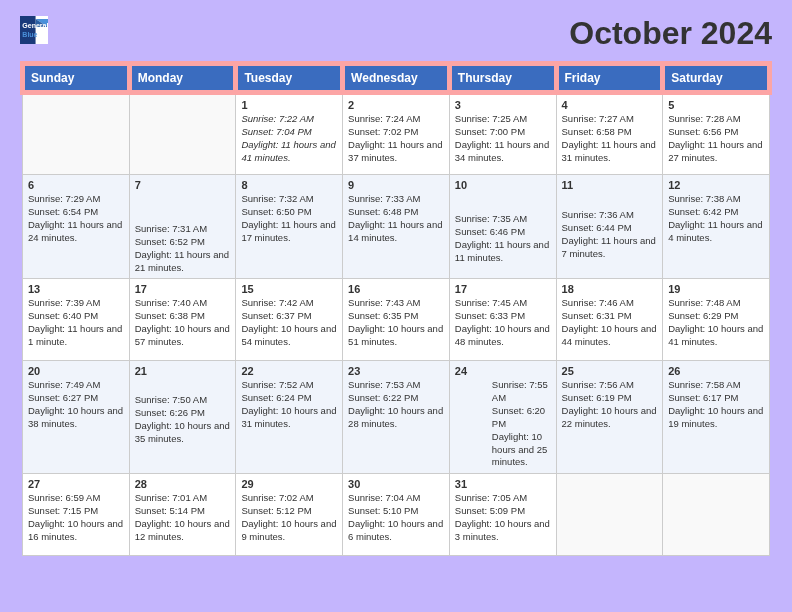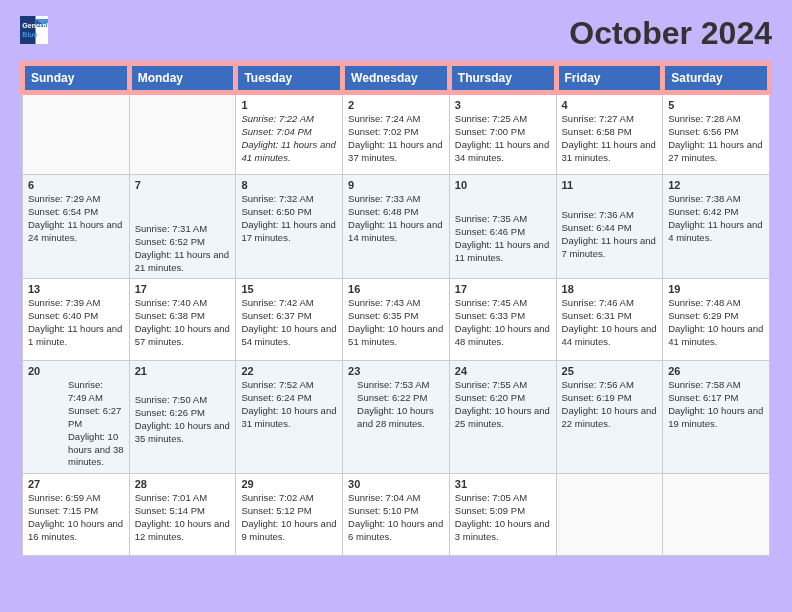--- a/index.html
+++ b/index.html
@@ -241,45 +241,45 @@
           <td>
             <span class="day-num">19</span>
             <div class="day-info" style="white-space: pre-line;">Sunrise: 7:48 AM
 Sunset: 6:29 PM
 Daylight: 10 hours and 41 minutes.</div>
           </td>
         </tr>
         <tr class="alt-row">
           <td>
             <span class="day-num">20</span>
-            <div class="day-info" style="white-space: pre-line; margin-left: 40px;">Sunrise: 7:49 AM
+            <div class="day-info" style="white-space: pre-line;">Sunrise: 7:49 AM
 Sunset: 6:27 PM
 Daylight: 10 hours and 38 minutes.</div>
           </td>
           <td>
             <span class="day-num">21</span>
             <div class="day-info" style="white-space: pre-line; margin-top: 17px;">Sunrise: 7:50 AM
 Sunset: 6:26 PM
 Daylight: 10 hours and 35 minutes.</div>
           </td>
           <td>
             <span class="day-num">22</span>
             <div class="day-info" style="white-space: pre-line;">Sunrise: 7:52 AM
 Sunset: 6:24 PM
 Daylight: 10 hours and 31 minutes.</div>
           </td>
           <td>
             <span class="day-num">23</span>
-            <div class="day-info" style="white-space: pre-line; margin-left: 9px;">Sunrise: 7:53 AM
+            <div class="day-info" style="white-space: pre-line;">Sunrise: 7:53 AM
 Sunset: 6:22 PM
 Daylight: 10 hours and 28 minutes.</div>
           </td>
           <td>
             <span class="day-num">24</span>
-            <div class="day-info" style="white-space: pre-line;">Sunrise: 7:55 AM
+            <div class="day-info" style="white-space: pre-line; margin-left: 37px;">Sunrise: 7:55 AM
 Sunset: 6:20 PM
 Daylight: 10 hours and 25 minutes.</div>
           </td>
           <td>
             <span class="day-num">25</span>
             <div class="day-info" style="white-space: pre-line;">Sunrise: 7:56 AM
 Sunset: 6:19 PM
 Daylight: 10 hours and 22 minutes.</div>
           </td>
           <td>

